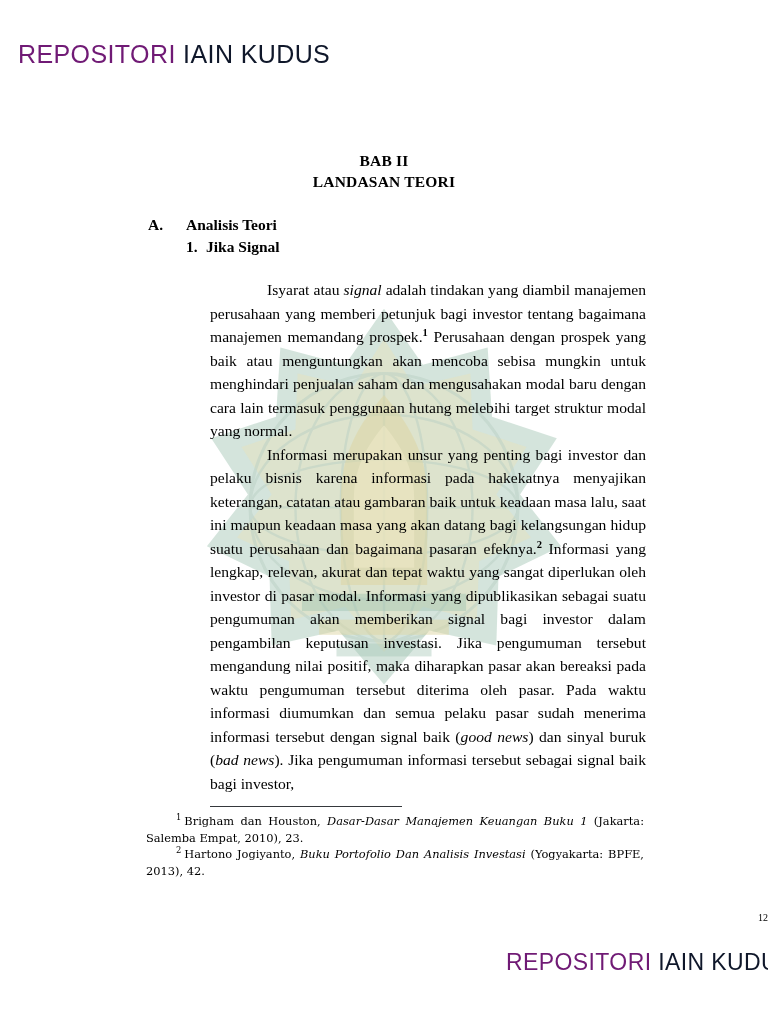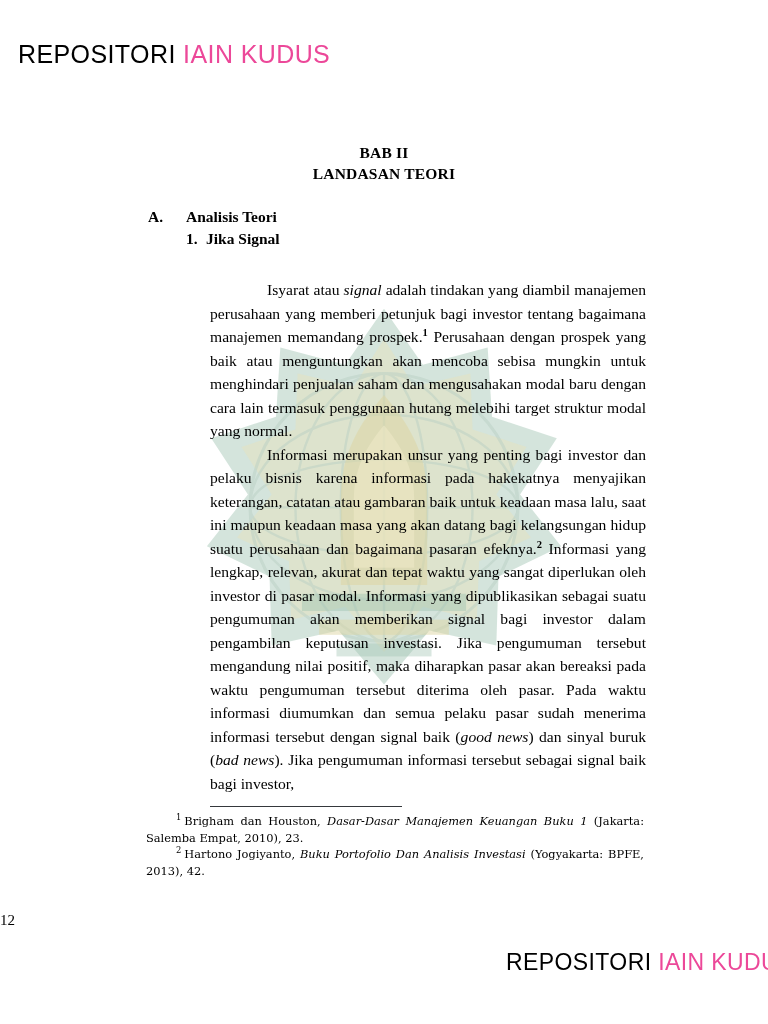--- a/index.html
+++ b/index.html
@@ -33,22 +33,22 @@
   
   .repo-mark {
     position: absolute;
     font-family: "Liberation Sans", sans-serif;
     font-weight: 400;
     letter-spacing: 0.4px;
     white-space: nowrap;
     z-index: 1;
     user-select: none;
   }
-  .repo-mark .rep { color: #000000; }
-  .repo-mark .iain { color: #ec4899; }
+  .repo-mark .rep { color: #701a75; }
+  .repo-mark .iain { color: #0f172a; }
   .repo-top {
     left: 18px;
     top: 40px;
     font-size: 25px;
   }
   .repo-bottom {
     left: 506px;
     top: 949px;
     font-size: 23px;
   }
@@ -61,21 +61,21 @@
     width: 768px;
     z-index: 2;
   }
 
   .chapter-head {
     text-align: center;
     font-weight: bold;
     font-size: 15.5px;
     line-height: 21px;
     letter-spacing: 0.2px;
-    margin: 8px;
+    margin: 16px;
     padding-top: 134px;
   }
   .chapter-head .line2 { display: block; }
 
   .section {
     margin-top: 22px;
     padding-left: 148px;
     padding-right: 120px;
   }
   .sec-a {
@@ -150,22 +150,22 @@
     vertical-align: super;
     line-height: 0;
     padding-right: 3px;
   }
 
   .page-number {
     position: absolute;
     left: 0;
     top: 912px;
     width: 768px;
-    text-align: left;
-    font-size: 15px;
+    text-align: right;
+    font-size: 10px;
     z-index: 2;
   }
 </style>
 </head>
 <body>
 
 <div class="page">
 
   <div class="emblem-wrap">
     <svg viewBox="0 0 200 200" xmlns="http://www.w3.org/2000/svg" aria-hidden="true">

